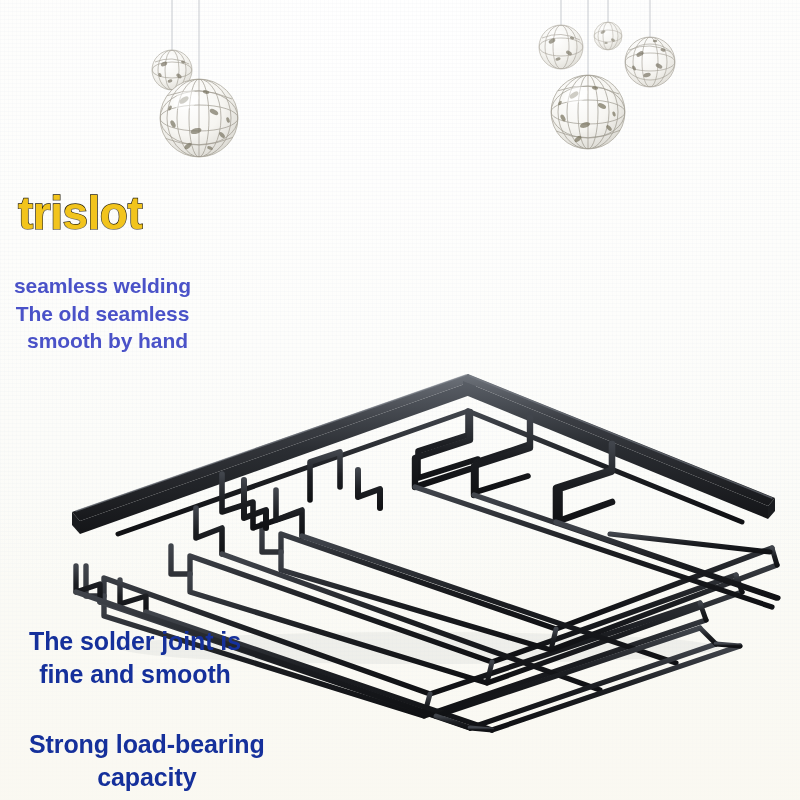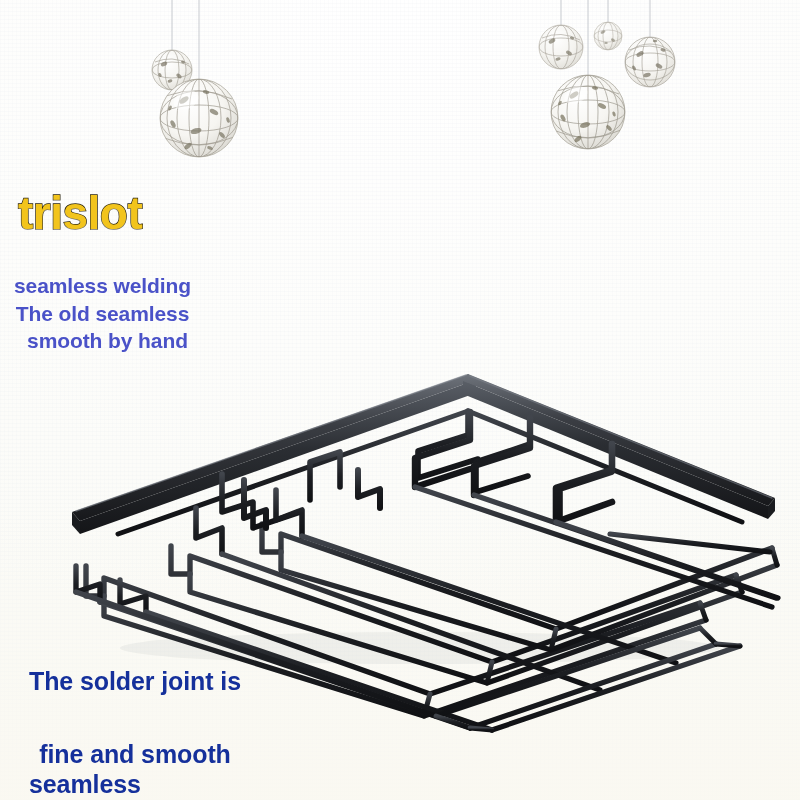--- a/index.html
+++ b/index.html
@@ -85,21 +85,21 @@
     left: 29px;
     color: #15309b;
     font-size: 25px;
     font-weight: 700;
     line-height: 1.32;
     letter-spacing: -0.1px;
     white-space: nowrap;
   }
   .lower-copy-a { top: 625px; }
   .lower-copy-b { top: 728px; }
-  .lower-copy-a .ln, .lower-copy-b .ln { display: block; margin-top: 40px; }
+  .lower-copy-a .ln, .lower-copy-b .ln { display: block; }
 
   
   .product {
     position: absolute;
     left: 0;
     top: 0;
     width: 800px;
     height: 800px;
   }
 </style>
@@ -429,16 +429,17 @@
     <span class="ln">The old seamless</span>
     <span class="ln indent">smooth by hand</span>
   </div>
 
   <div class="lower-copy-a">
     <span class="ln">The solder joint is</span>
     <span class="ln">fine and smooth</span>
   </div>
 
   <div class="lower-copy-b">
-    <span class="ln">seamless</span>
+    <span class="ln">Strong load-bearing</span>
+    <span class="ln">capacity</span>
   </div>
 
 </div>
 
 </body></html>

